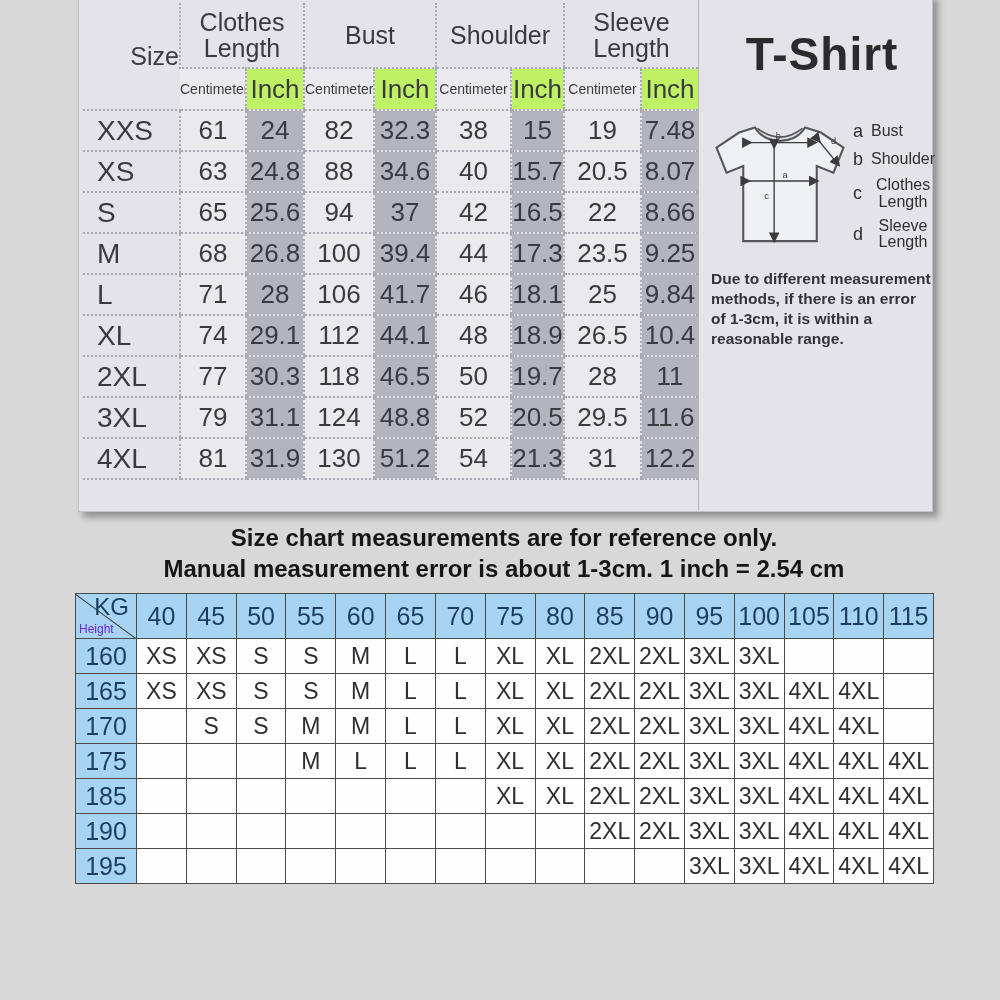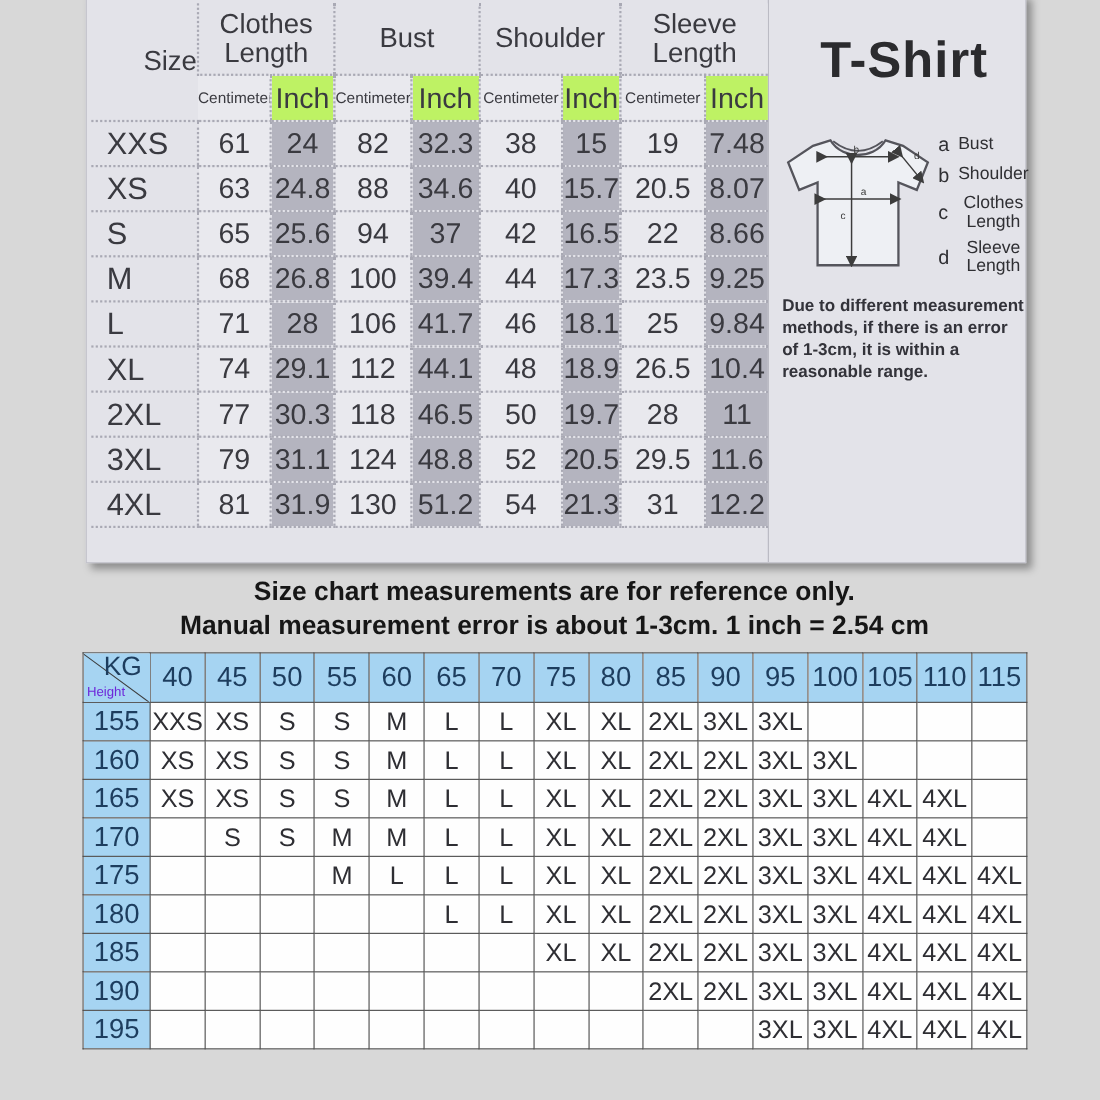--- a/index.html
+++ b/index.html
@@ -310,39 +310,20 @@
           <th>90</th>
           <th>95</th>
           <th>100</th>
           <th>105</th>
           <th>110</th>
           <th>115</th>
         </tr>
     </thead>
     <tbody>
         <tr>
-          <th>155</th>
-          <td>XXS</td>
-          <td>XS</td>
-          <td>S</td>
-          <td>S</td>
-          <td>M</td>
-          <td>L</td>
-          <td>L</td>
-          <td>XL</td>
-          <td>XL</td>
-          <td>2XL</td>
-          <td>3XL</td>
-          <td>3XL</td>
-          <td></td>
-          <td></td>
-          <td></td>
-          <td></td>
-        </tr>
-        <tr>
           <th>160</th>
           <td>XS</td>
           <td>XS</td>
           <td>S</td>
           <td>S</td>
           <td>M</td>
           <td>L</td>
           <td>L</td>
           <td>XL</td>
           <td>XL</td>
@@ -405,39 +386,20 @@
           <td>XL</td>
           <td>2XL</td>
           <td>2XL</td>
           <td>3XL</td>
           <td>3XL</td>
           <td>4XL</td>
           <td>4XL</td>
           <td>4XL</td>
         </tr>
         <tr>
-          <th>180</th>
-          <td></td>
-          <td></td>
-          <td></td>
-          <td></td>
-          <td></td>
-          <td>L</td>
-          <td>L</td>
-          <td>XL</td>
-          <td>XL</td>
-          <td>2XL</td>
-          <td>2XL</td>
-          <td>3XL</td>
-          <td>3XL</td>
-          <td>4XL</td>
-          <td>4XL</td>
-          <td>4XL</td>
-        </tr>
-        <tr>
           <th>185</th>
           <td></td>
           <td></td>
           <td></td>
           <td></td>
           <td></td>
           <td></td>
           <td></td>
           <td>XL</td>
           <td>XL</td>

